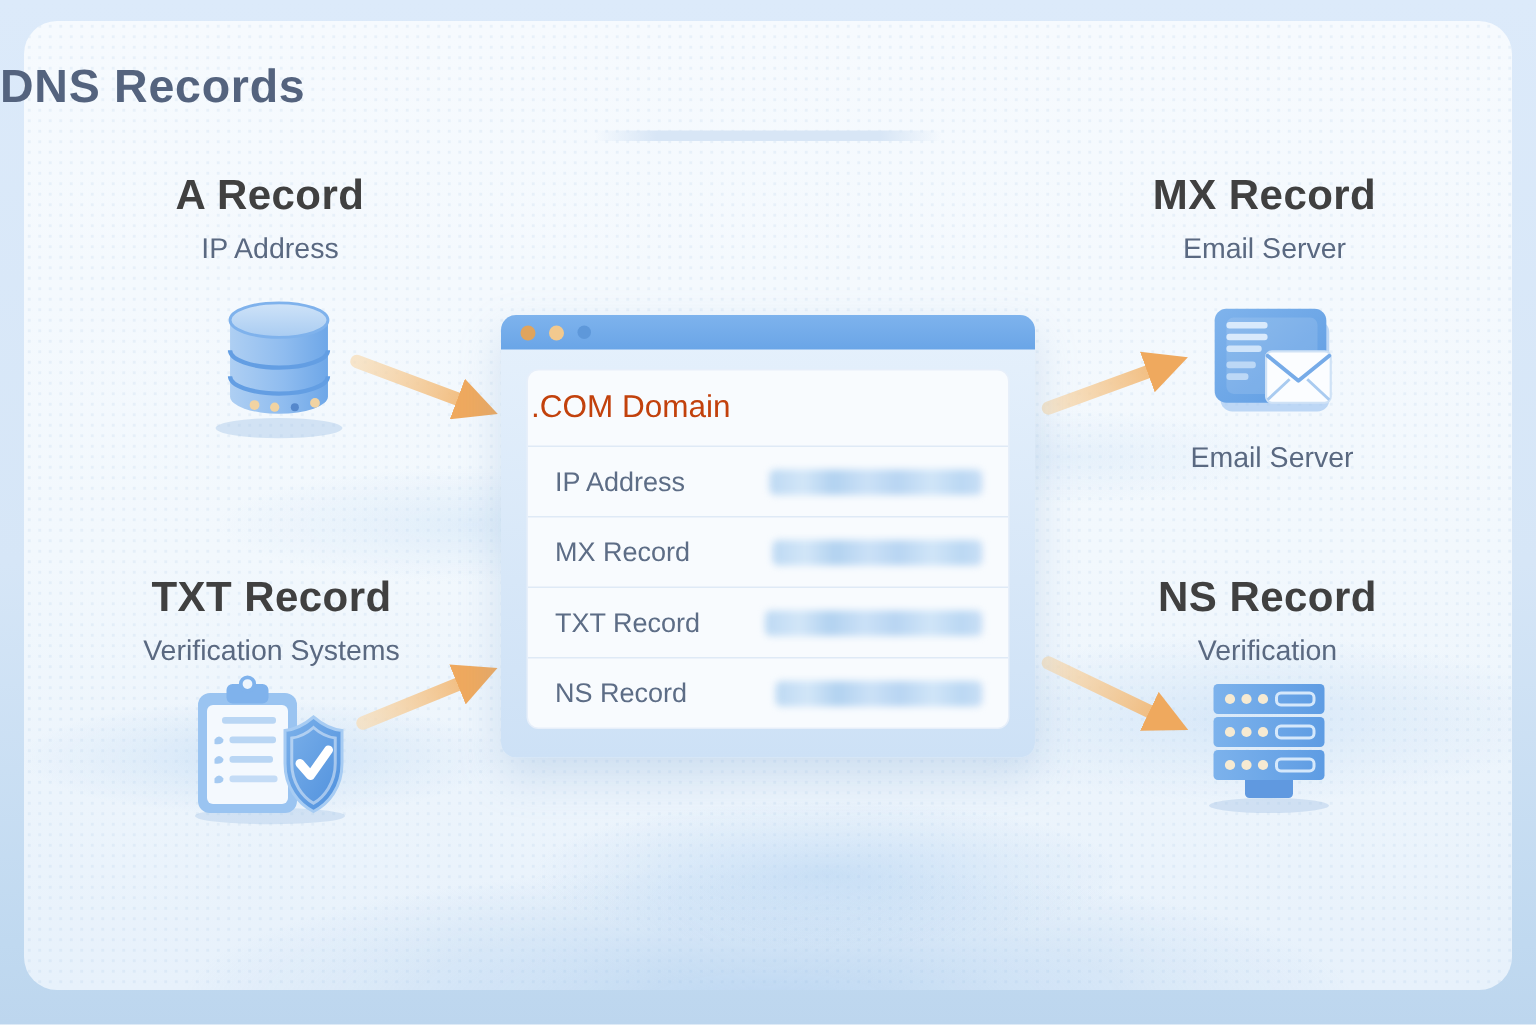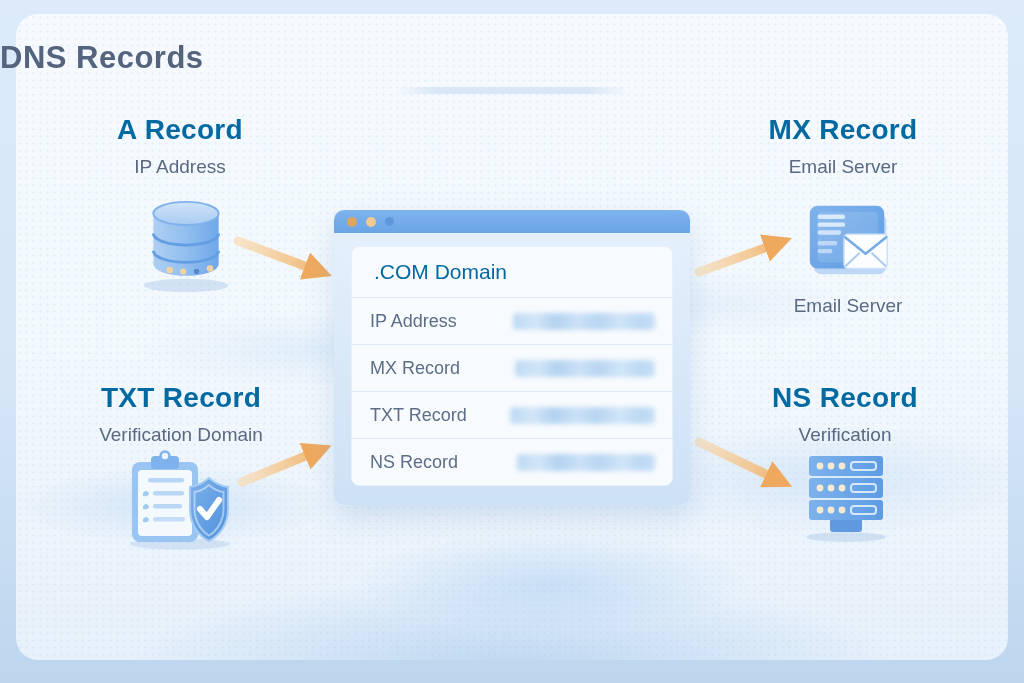--- a/index.html
+++ b/index.html
@@ -36,21 +36,21 @@
   .layer { position:absolute; inset:0; z-index:2; }
 
   .title-wrap { position:absolute; left:0; top:40px; width:100%; text-align:left; }
   .title { font-size:31px; font-weight:600; color:#54637e; letter-spacing:.5px; }
   .title-underline {
     width:232px; height:7px; margin:11px auto 0; border-radius:4px;
     background:linear-gradient(90deg, rgba(216,230,246,0) 0%, #d8e6f6 18%, #d8e6f6 82%, rgba(216,230,246,0) 100%);
   }
 
   .corner { position:absolute; text-align:center; }
-  .corner .heading { font-size:28px; font-weight:600; color:#0369a1; letter-spacing:.3px; }
+  .corner .heading { font-size:28px; font-weight:600; color:#404040; letter-spacing:.3px; }
   .corner .subtitle { font-size:19px; color:#5a6981; margin-top:10px; }
   .c-tl { left:55px;  top:114px; width:250px; }
   .c-tr { left:718px; top:114px; width:250px; }
   .c-bl { left:46px;  top:382px; width:270px; }
   .c-br { left:720px; top:382px; width:250px; }
   .icon-caption { position:absolute; left:718px; top:295px; width:260px; text-align:center;
     font-size:19px; color:#5a6981; }
 
   .icon { position:absolute; }
   .i-db   { left:138px; top:197px; }
@@ -75,21 +75,21 @@
   .dot1 { background:#dfa45e; }
   .dot2 { background:#f2c98e; }
   .dot3 { background:#5e98da; width:9px; height:9px; }
   .inner-panel {
     position:absolute; left:17px; top:36px; width:322px; height:240px;
     background:#f8fbfe; border:1px solid #e7effa; border-radius:8px;
     display:flex; flex-direction:column; overflow:hidden;
   }
   .row { display:flex; align-items:center; border-bottom:1px solid #dfeaf6; }
   .row:last-child { border-bottom:none; }
-  .row-header { height:51px; padding-left:22px; font-size:21px; color:#0369a1; }
+  .row-header { height:51px; padding-left:2px; font-size:21px; color:#c2410c; }
   .row-data { height:47px; padding-left:18px; padding-right:17px; font-size:18px; color:#5d6d86;
     justify-content:space-between; flex:1; }
   .val {
     height:17px; border-radius:4px; filter:blur(2.5px);
     background:linear-gradient(90deg,#bdd9f3 0%,#d2e6f8 16%,#b2d2f0 30%,#cbe1f7 46%,#b8d5f2 60%,#d0e5f8 76%,#bbd8f3 90%,#c9dff6 100%);
   }
   .v0 { width:142px; } .v1 { width:140px; } .v2 { width:145px; } .v3 { width:138px; }
 </style>
 </head>
 <body>
@@ -106,21 +106,21 @@
   <div class="corner c-tl">
     <div class="heading">A Record</div>
     <div class="subtitle">IP Address</div>
   </div>
   <div class="corner c-tr">
     <div class="heading">MX Record</div>
     <div class="subtitle">Email Server</div>
   </div>
   <div class="corner c-bl">
     <div class="heading">TXT Record</div>
-    <div class="subtitle">Verification Domain</div>
+    <div class="subtitle">Verification Systems</div>
   </div>
   <div class="corner c-br">
     <div class="heading">NS Record</div>
     <div class="subtitle">Verification</div>
   </div>
 
   <svg class="icon i-db" width="96" height="100" viewBox="0 0 100 104">
     <defs>
       <linearGradient id="dbBody" x1="0" y1="0" x2="1" y2="0">
         <stop offset="0" stop-color="#aecff3"></stop>

